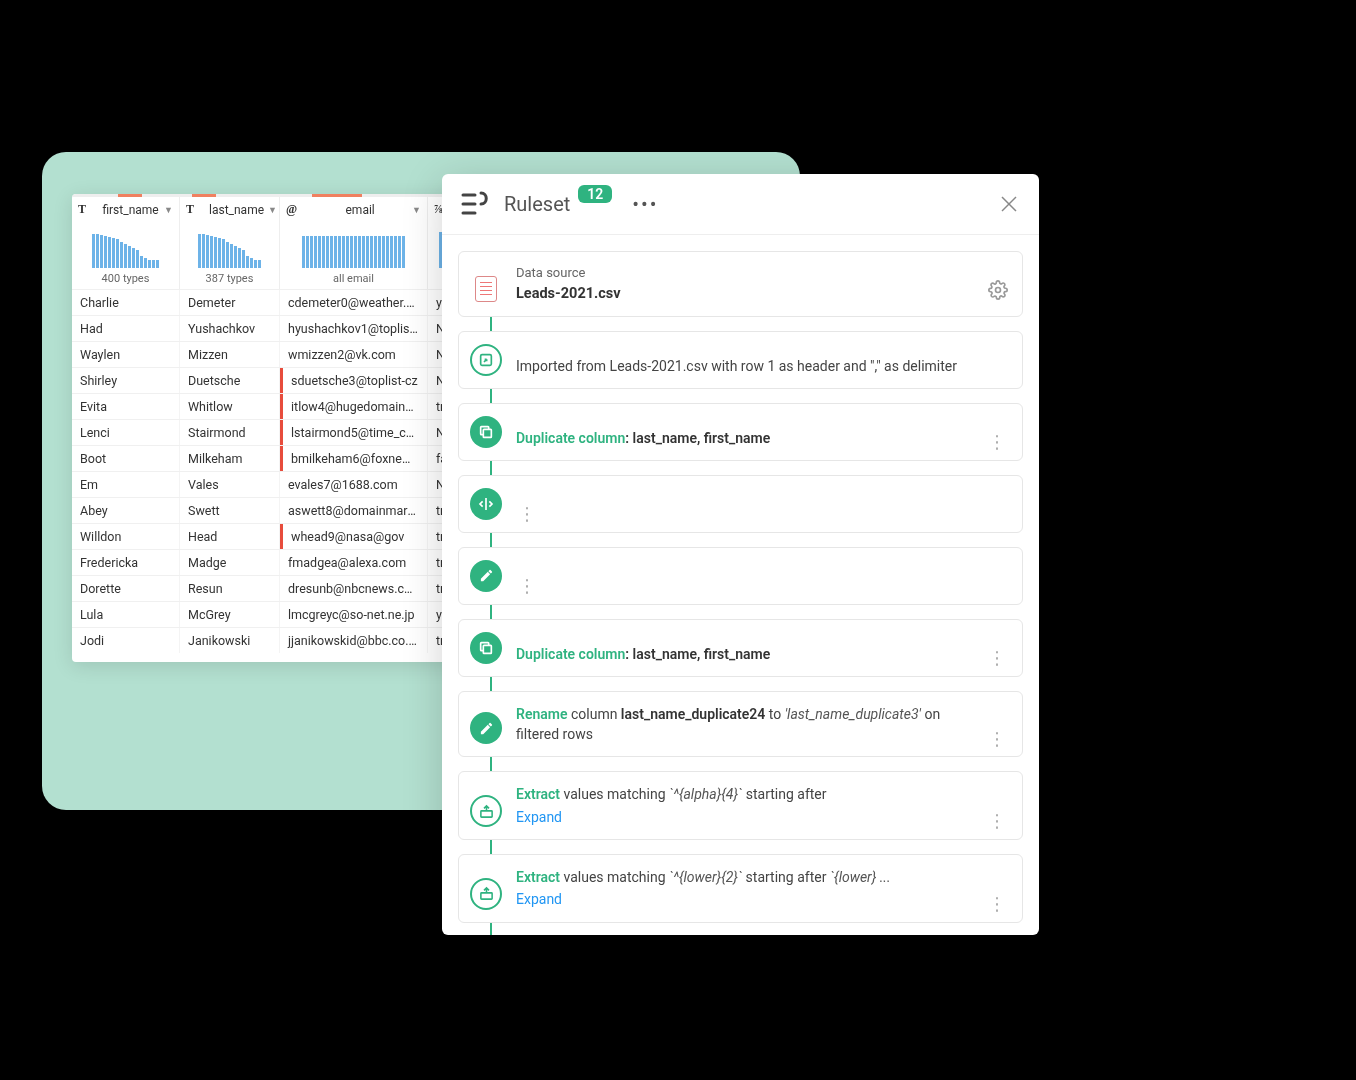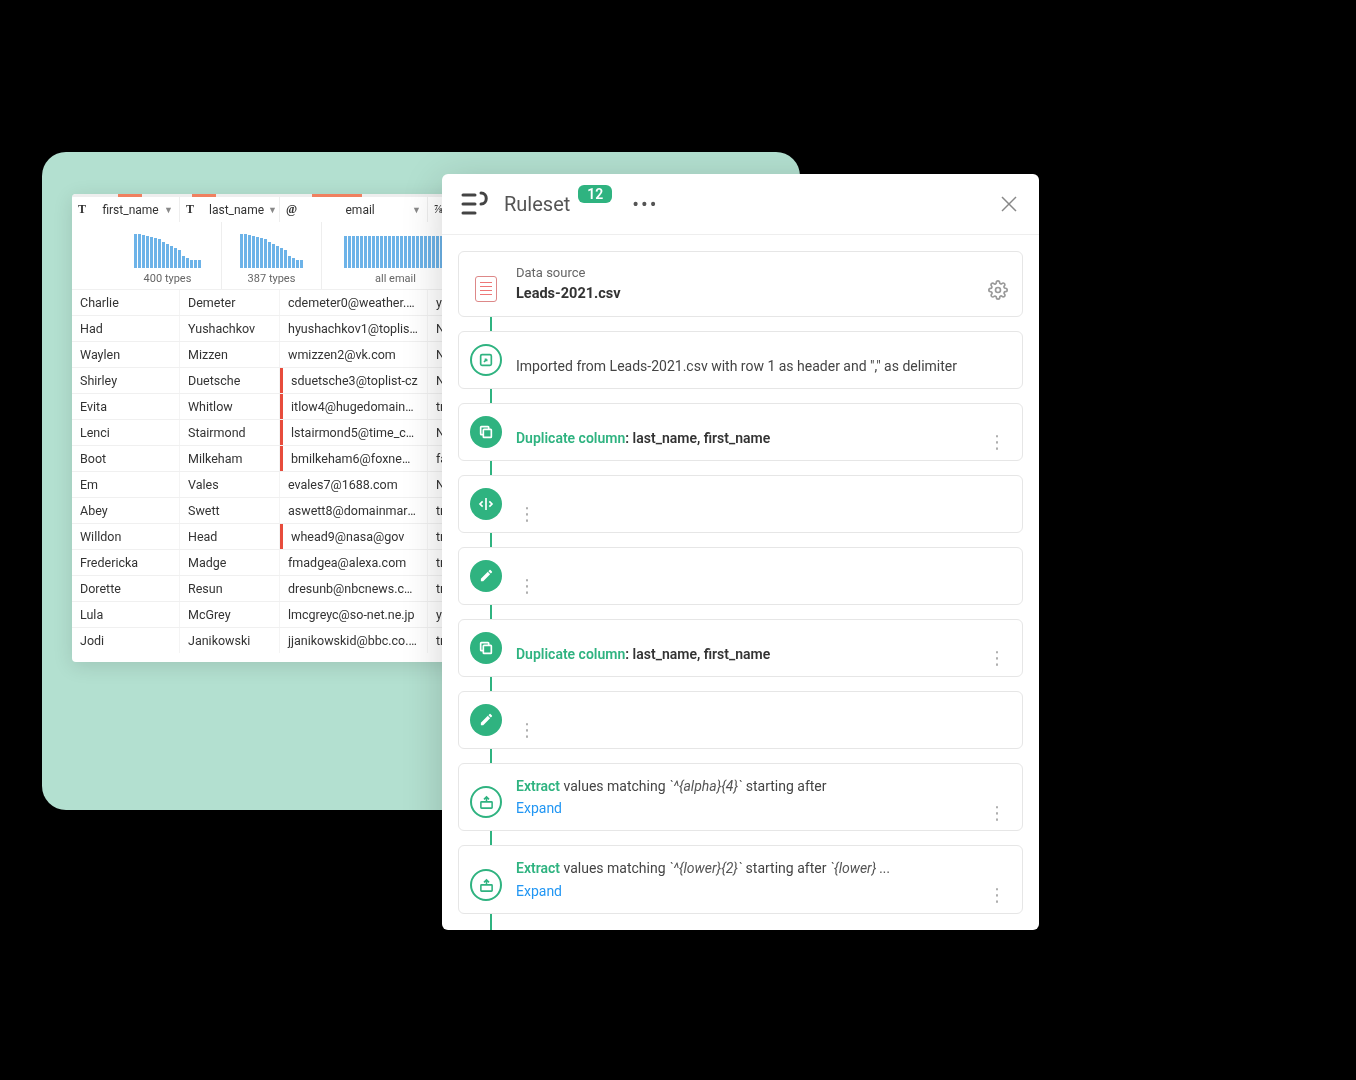--- a/index.html
+++ b/index.html
@@ -6,21 +6,21 @@
   body { font-family: -apple-system, BlinkMacSystemFont, "Segoe UI", Roboto, sans-serif; background: #000; width: 1356px; height: 1080px; position: relative; overflow: hidden; }
   .mint-bg { position: absolute; left: 42px; top: 152px; width: 758px; height: 658px; background: #b3e0d0; border-radius: 24px; }
   .table-card { position: absolute; left: 72px; top: 194px; width: 448px; height: 468px; background: #fff; border-radius: 4px; box-shadow: 0 4px 20px rgba(0,0,0,.12); overflow: hidden; }
   .table-header { display: flex; }
   .th { display: flex; align-items: center; gap: 4px; padding: 5px 6px; border-right: 1px solid #eee; font-size: 12px; color: #333; border-top: 3px solid #eee; flex-shrink:0; }
   .th.w1 { width: 108px; } .th.w2 { width: 100px; } .th.w3 { width: 148px; } .th.w4 { width: 90px; }
   .type-badge { font-weight: bold; font-family: Georgia, serif; }
   .th-label { flex: 1; text-align: center; margin-left: 11px; }
   .chev { color: #888; font-size: 9px; }
   .orange-seg { position: absolute; top: 0; height: 3px; background: #f08060; }
-  .hist-row { display: flex; margin-left: 42px; }
+  .hist-row { display: flex; }
   .hist-cell { padding: 6px 6px 4px; border-right: 1px solid #eee; text-align: center; flex-shrink:0; }
   .hist-cell.w1{width:108px}.hist-cell.w2{width:100px}.hist-cell.w3{width:148px}.hist-cell.w4{width:90px}
   .bars { display: flex; align-items: flex-end; height: 40px; gap: 1px; justify-content: center; overflow: hidden; }
   .bars span { display: inline-block; width: 3px; background: #6db3e8; }
   .hist-label { font-size: 11px; color: #666; margin-top: 4px; }
   .trow { display: flex; border-top: 1px solid #f0f0f0; }
   .tcell { padding: 5px 8px; font-size: 12.5px; color: #333; border-right: 1px solid #f4f4f4; overflow: hidden; white-space: nowrap; text-overflow: ellipsis; flex-shrink:0; }
   .tcell.w1{width:108px}.tcell.w2{width:100px}.tcell.w3{width:148px}.tcell.w4{width:90px}
   .red-flag { border-left: 3px solid #e74c3c; }
 
@@ -347,20 +347,21 @@
           </div>
           <div class="rule-text"><span class="action">Duplicate column</span><span class="bold">: last_name, first_name</span></div>
           <div class="rule-menu">⋮</div>
         </div>
         <div class="rule-card">
           <div class="rule-icon filled">
             <svg width="15" height="15" viewBox="0 0 24 24" fill="currentColor">
               <path d="M3 17.25V21h3.75L17.81 9.94l-3.75-3.75L3 17.25zM20.71 7.04a1 1 0 0 0 0-1.41l-2.34-2.34a1 1 0 0 0-1.41 0l-1.83 1.83 3.75 3.75 1.83-1.83z"></path>
             </svg>
           </div>
+          <div class="rule-text"><span class="action">Rename</span> column <span class="bold">last_name_duplicate24</span> to <span class="ital">'last_name_duplicate3'</span> on filtered rows</div>
           <div class="rule-menu">⋮</div>
         </div>
         <div class="rule-card">
           <div class="rule-icon outline">
             <svg width="15" height="15" viewBox="0 0 24 24" fill="none" stroke="currentColor" stroke-width="2.5">
               <rect x="3" y="11" width="18" height="10" rx="1"></rect>
               <path d="M12 11 V3 M8 7 l4 -4 l4 4"></path>
             </svg>
           </div>
           <div class="rule-text"><span class="action">Extract</span> values matching <span class="ital">`^{alpha}{4}`</span> starting after<span class="link">Expand</span></div>

